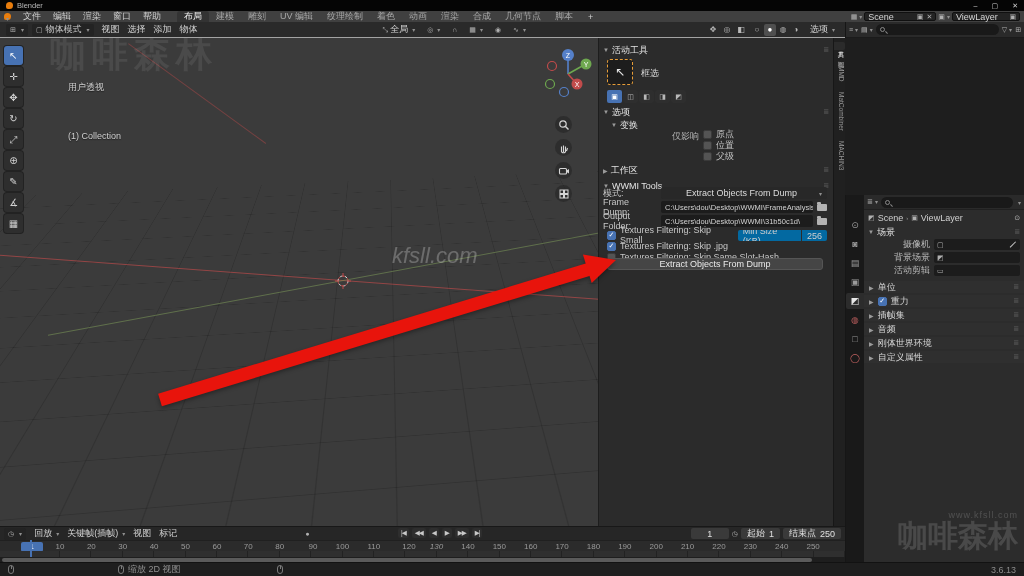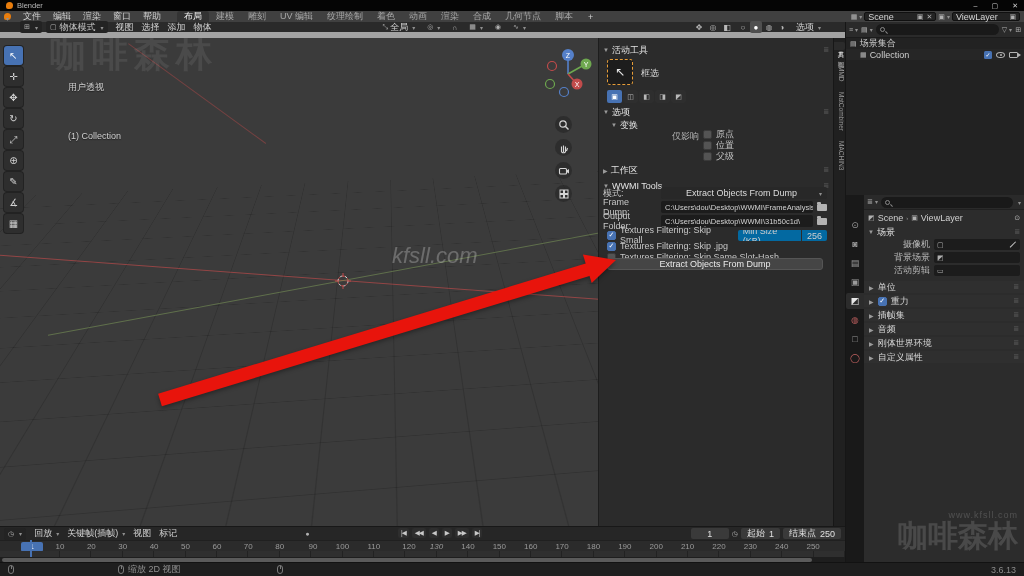--- a/index.html
+++ b/index.html
@@ -17,21 +17,21 @@
   #menubar{position:absolute;left:0;top:11px;width:1024px;height:11px;background:#404040;display:flex;align-items:center;padding:0 4px;gap:2px;}
   .mbtn{padding:0 6px;color:#cfcfcf;}
   .ws{padding:0 7px;height:11px;line-height:11px;color:#a8a8a8;border-radius:3px 3px 0 0;}
   .ws.active{background:#333333;color:#efefef;}
   #mb-ws{display:flex;margin-left:8px;}
   .mini-field{background:#232323;border:1px solid #101010;border-radius:2px;height:9px;display:flex;align-items:center;padding:0 3px;gap:3px;color:#d5d5d5;}
   .dd::after{content:"▾";font-size:6px;color:#8f8f8f;margin-left:2px;}
   .ico{color:#b0b0b0;font-size:7px;}
 
   
-  #vheader{position:absolute;left:0;top:22px;width:845px;height:16px;background:#2a2a2a;border-bottom:6px solid #a3a3a3;display:flex;align-items:center;padding:0 20px;gap:4px;}
+  #vheader{position:absolute;left:0;top:22px;width:845px;height:16px;background:#2a2a2a;border-bottom:1px solid #a3a3a3;display:flex;align-items:center;padding:0 6px;gap:4px;}
   .hbtn{padding:0 4px;color:#d2d2d2;display:flex;align-items:center;gap:2px;}
   .hdrop{background:#232323;border-radius:2px;height:12px;display:flex;align-items:center;padding:0 4px;gap:3px;}
   .shade{width:12px;height:12px;border-radius:2px;display:flex;align-items:center;justify-content:center;color:#b9b9b9;font-size:8px;}
   .shade.active{background:#4f4f4f;color:#fff;}
   #outliner-header{position:absolute;left:845px;top:22px;width:179px;height:16px;background:#2a2a2a;border-bottom:1px solid #1b1b1b;border-left:1px solid #161616;display:flex;align-items:center;padding:0 3px;gap:3px;}
   .search{flex:1;height:11px;background:#191919;border-radius:6px;display:flex;align-items:center;padding:0 4px;gap:3px;}
   .mag{width:5px;height:5px;border:1px solid #888;border-radius:50%;position:relative;flex:none;}
   .mag::after{content:"";position:absolute;left:4px;top:4px;width:3px;height:1px;background:#888;transform:rotate(45deg);}
 
   
@@ -422,35 +422,20 @@
     </div>
     <div id="nptabs">
         <div class="nptab active">工具</div>
         <div class="nptab">视图</div>
         <div class="nptab">MMD</div>
         <div class="nptab">MatCombiner</div>
         <div class="nptab">MACHIN3</div>
       </div>
   </div>
 
-  <div id="outliner">
-    <div class="ol-row">
-      <span class="ico">▤</span>
-      <span>场景集合</span>
-    </div>
-    <div class="ol-row alt" style="padding-left:14px">
-      <span class="ico">▦</span>
-      <span>Collection</span>
-      <span style="margin-left:auto;display:flex;align-items:center;gap:4px">
-        <span class="obx"></span>
-        <span class="eye"></span>
-        <span class="cam"></span>
-      </span>
-    </div>
-  </div>
 
   <div id="props">
     <div id="ptabs">
         <div class="ptab">⊙</div>
         <div class="ptab">◙</div>
         <div class="ptab">▤</div>
         <div class="ptab">▣</div>
         <div class="ptab active">◩</div>
         <div class="ptab" style="color: rgb(192, 96, 95);">◍</div>
         <div class="ptab">□</div>

